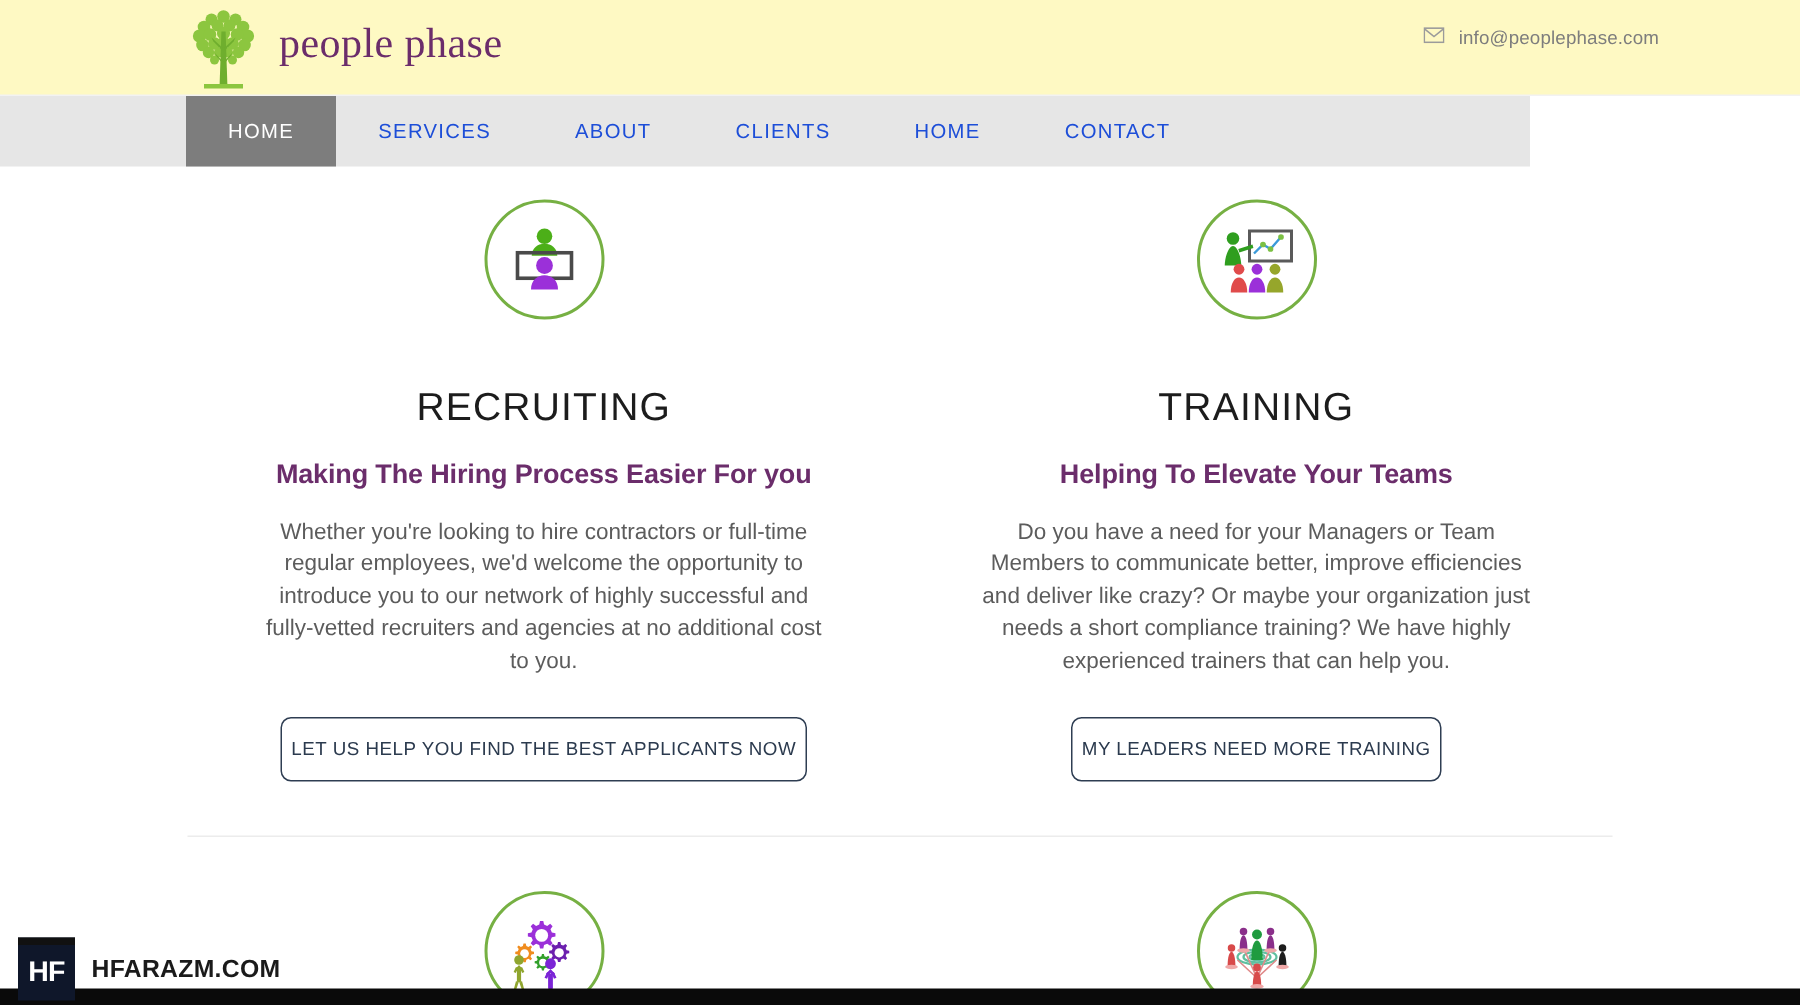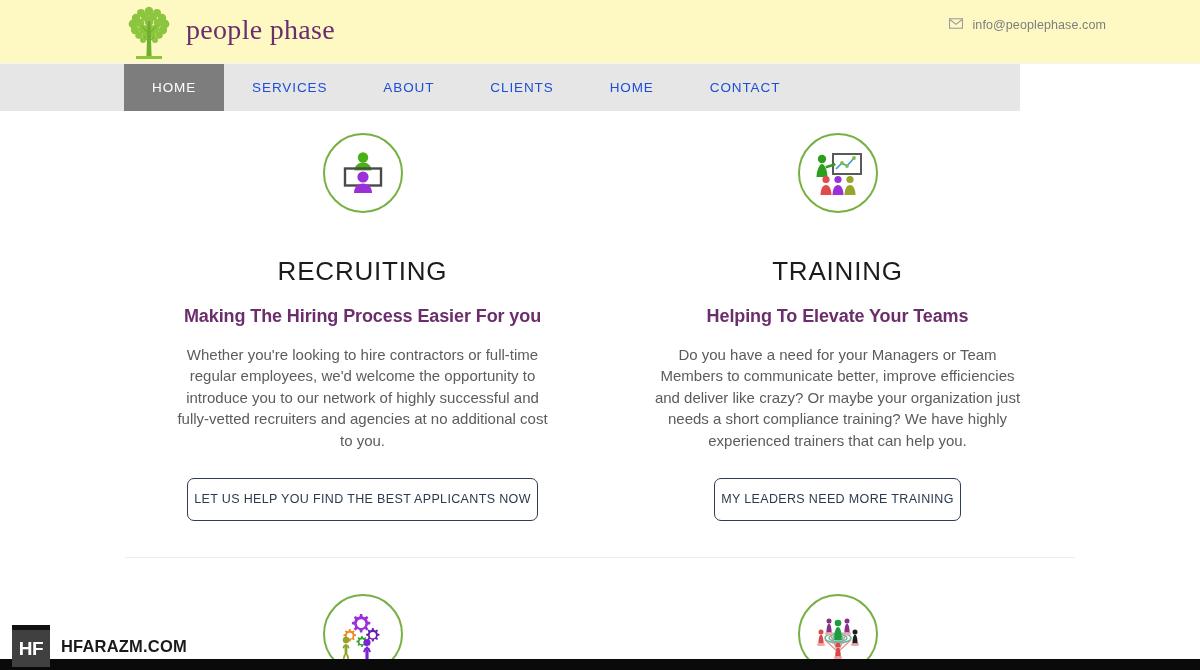--- a/index.html
+++ b/index.html
@@ -187,21 +187,21 @@
     bottom: 3px;
     display: flex;
     align-items: center;
     gap: 11px;
     z-index: 30;
   }
 
   .wm-badge {
     width: 38px;
     height: 42px;
-    background: #404040;
+    background: #0f172a;
     border-top: 5px solid #111111;
     display: flex;
     align-items: center;
     justify-content: center;
   }
 
   .wm-badge span {
     color: #ffffff;
     font-size: 19px;
     font-weight: bold;

